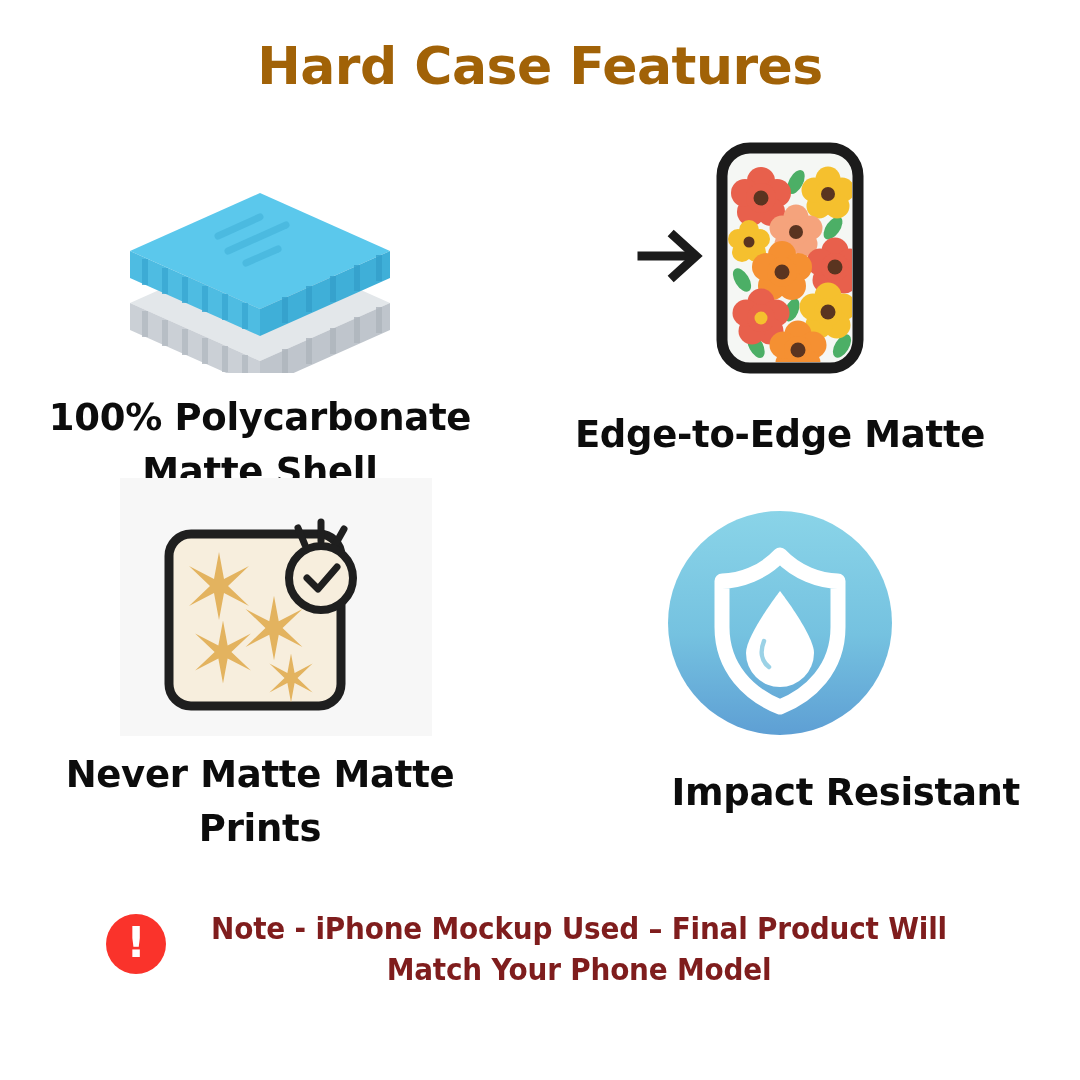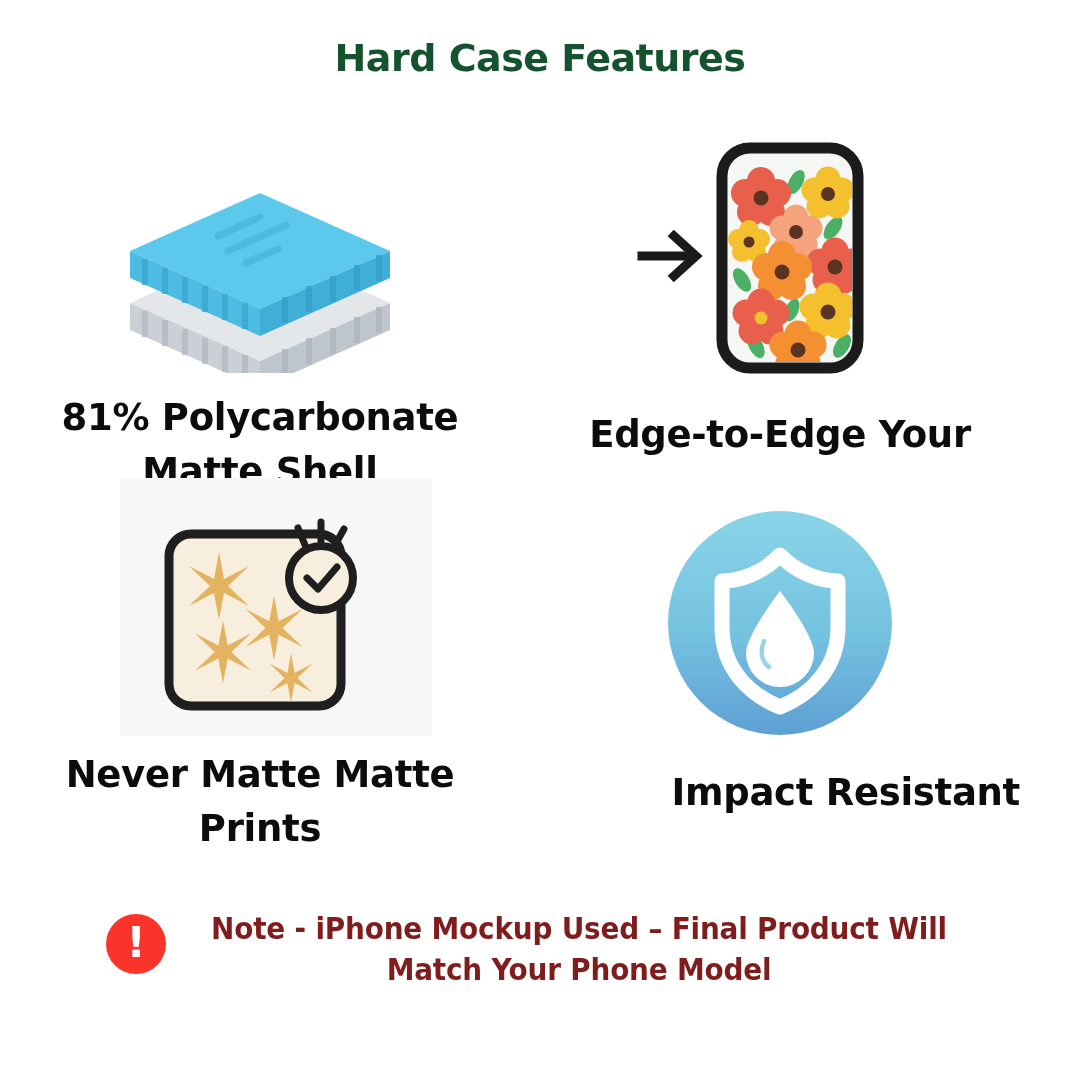--- a/index.html
+++ b/index.html
@@ -13,23 +13,23 @@
     -webkit-font-smoothing: antialiased;
   }
 
   
   #page-title {
     position: absolute;
     top: 36px; left: 0; width: 1080px;
     text-align: center;
     font-family: "DejaVu Sans", sans-serif;
     font-weight: 700;
-    font-size: 38px;
+    font-size: 52px;
     letter-spacing: -0.5px;
-    color: #14532d;
+    color: #a16207;
   }
 
   
   .feature {
     position: absolute;
     width: 480px;
     text-align: center;
   }
   .feature .art {
     position: relative;
@@ -160,21 +160,21 @@
         </g>
 
         <g stroke="#4BBAE0" stroke-width="7" stroke-linecap="round">
           <line x1="108" y1="83" x2="150" y2="64"></line>
           <line x1="118" y1="98" x2="176" y2="72"></line>
           <line x1="136" y1="110" x2="168" y2="96"></line>
         </g>
       </g>
     </svg>
   </div>
-  <div class="caption">81% Polycarbonate Matte Shell</div>
+  <div class="caption">100% Polycarbonate Matte Shell</div>
 </div>
 
 <div class="feature" id="feature-edge-print">
   <div class="art">
     <svg width="300" height="250" viewBox="0 0 300 250">
 
       <g stroke="#1b1b1b" stroke-width="9" fill="none" stroke-linecap="square">
         <line x1="12" y1="124" x2="62" y2="124"></line>
         <polyline points="44,104 66,124 44,144" stroke-linejoin="miter"></polyline>
       </g>
@@ -302,21 +302,21 @@
                 <circle cx="-15" cy="-5" r="13.5"></circle>
                   <circle cx="0" cy="0" r="14"></circle>
               </g>
               <circle cx="0" cy="0" r="7.5" fill="#5A3420"></circle>
             </g>
           </g>
         </g>
       </g>
     </svg>
   </div>
-  <div class="caption">Edge-to-Edge Your</div>
+  <div class="caption">Edge-to-Edge Matte</div>
 </div>
 
 <div class="feature" id="feature-never-fading">
   <div class="art">
     <div class="plate"></div>
     <svg width="250" height="250" viewBox="0 0 250 250" style="position:relative">
 
       <rect x="34" y="52" width="172" height="172" rx="22" fill="#F7EEDD" stroke="#1f1f1f" stroke-width="9"></rect>
 
       <g fill="#E3B35F">

